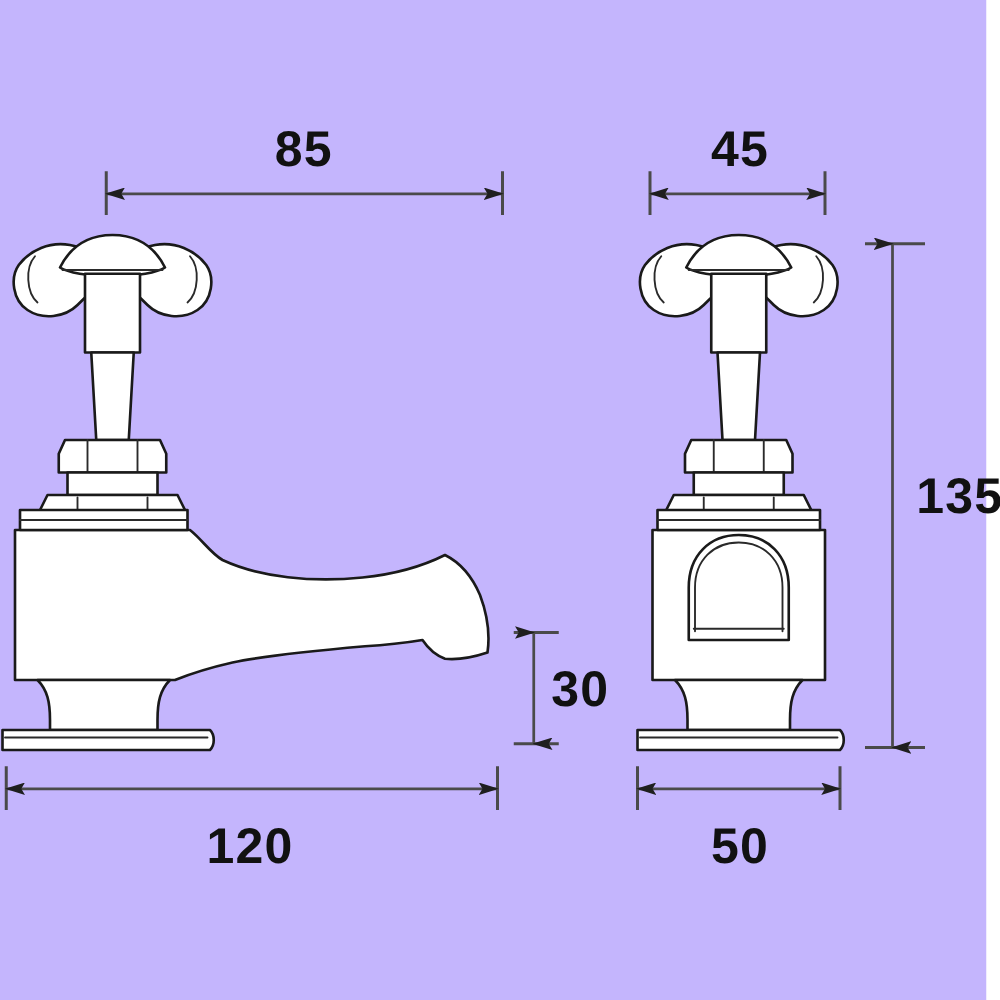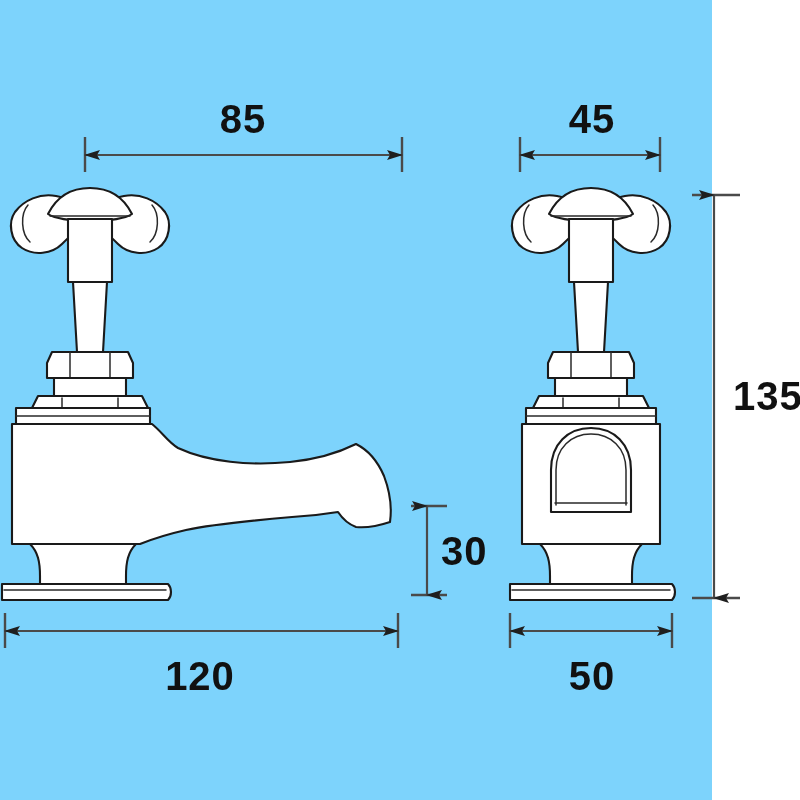--- a/index.html
+++ b/index.html
@@ -8,23 +8,23 @@
     background: #ffffff;
   }
   body {
     width: 800px;
     height: 800px;
     font-family: "Liberation Sans", sans-serif;
     overflow: hidden;
   }
   #drawing-root {
     position: relative;
-    width: 712px;
+    width: 789px;
     height: 800px;
-    background: #7dd3fc;
+    background: #c4b5fd;
   }
   svg.tech-drawing {
     display: block;
     width: 800px;
     height: 800px;
   }
   .part-outline {
     fill: #ffffff;
     stroke: #1a1a1a;
     stroke-width: 2.1;

